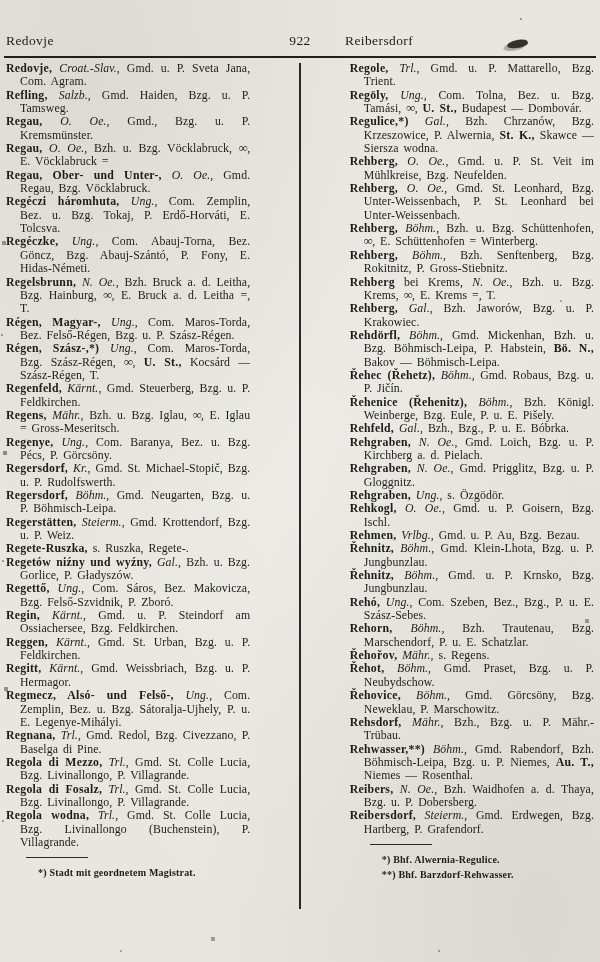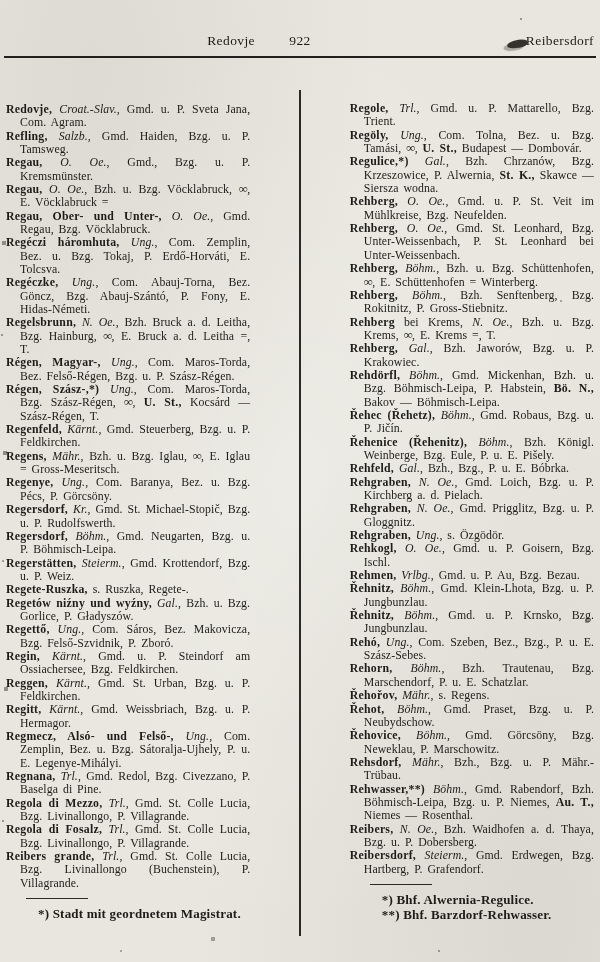--- a/index.html
+++ b/index.html
@@ -23,55 +23,55 @@
       3px 242px 0 1px #8f8c83, 1px 334px 0 0 #9a968c, 4px 452px 0 1px #8f8c83,
       2px 560px 0 0 #a09c92, 5px 688px 0 1px #949087, 2px 820px 0 0 #9a968c,
       520px 18px 0 0 #9a968c, 212px 938px 0 1px #a09c92, 438px 950px 0 0 #9a968c,
       560px 300px 0 0 #a8a49a, 586px 620px 0 1px #9a968c, 120px 950px 0 0 #a8a49a;
   }
   .running-head{
     position:absolute;top:33px;left:6px;right:6px;
     display:grid;grid-template-columns:1fr 90px 1fr;
     font-size:13.5px;letter-spacing:.4px;
   }
-  .running-head .side{text-align:right;font-family:Liberation Serif, serif;}
+  .running-head .side{text-align:left;font-family:Liberation Serif, serif;}
   .running-head .pageno{text-align:center;font-weight:normal;}
   .head-rule{
     position:absolute;top:56px;left:4px;right:4px;height:2.4px;
     background:#211f1c;
   }
   .ink-smudge{
     position:absolute;top:40px;left:507px;width:21px;height:8px;
     background:#35322d;border-radius:60% 50% 50% 60%/60% 55% 50% 55%;
     transform:rotate(-10deg);
     box-shadow:-4px 2px 1px rgba(60,57,50,.35);
   }
   .columns{
     position:absolute;top:62px;left:6px;right:6px;bottom:0;
-    display:flex;align-items:center;gap:44px;
+    display:flex;align-items:flex-start;gap:44px;
   }
   .col{width:285px;}
   .divider{
     width:1.6px;background:#2b2925;height:846px;margin:1px 5px 0 5px;flex:none;
   }
   .entry{
     font-size:11.8px;line-height:13.35px;
     text-align:justify;
     padding-left:14px;text-indent:-14px;
     word-spacing:1.8px;letter-spacing:.1px;
   }
   .hw{font-weight:bold;letter-spacing:.25px;}
   .rg{font-style:italic;}
   .tg{font-weight:bold;font-size:1.06em;letter-spacing:-.5px;}
   .fn-sep{
     width:62px;border:none;border-top:1.4px solid #2b2925;
     margin:8px 0 7px 20px;
   }
   .footnote{
-    font-size:13px;font-weight:bold;line-height:15px;
+    font-size:10px;font-weight:bold;line-height:15px;
     padding-left:32px;letter-spacing:.2px;
   }
 </style>
 </head>
 <body>
 
 <div class="paper-texture"></div>
 <div class="specks"></div>
 
 <div class="running-head">
@@ -104,21 +104,21 @@
         <div class="entry"><span class="hw">Regete-Ruszka,</span><span> s. Ruszka, Regete-.</span></div>
         <div class="entry"><span class="hw">Regetów niźny und wyźny,</span><span class="rg"> Gal.</span><span>, Bzh. u. Bzg. Gorlice, P. Gładyszów.</span></div>
         <div class="entry"><span class="hw">Regettő,</span><span class="rg"> Ung.</span><span>, Com. Sáros, Bez. Makovicza, Bzg. Felső-Szvidnik, P. Zboró.</span></div>
         <div class="entry"><span class="hw">Regin,</span><span class="rg"> Kärnt.</span><span>, Gmd. u. P. Steindorf am Ossiachersee, Bzg. Feldkirchen.</span></div>
         <div class="entry"><span class="hw">Reggen,</span><span class="rg"> Kärnt.</span><span>, Gmd. St. Urban, Bzg. u. P. Feldkirchen.</span></div>
         <div class="entry"><span class="hw">Regitt,</span><span class="rg"> Kärnt.</span><span>, Gmd. Weissbriach, Bzg. u. P. Hermagor.</span></div>
         <div class="entry"><span class="hw">Regmecz, Alsó- und Felső-,</span><span class="rg"> Ung.</span><span>, Com. Zemplin, Bez. u. Bzg. Sátoralja-Ujhely, P. u. E. Legenye-Mihályi.</span></div>
         <div class="entry"><span class="hw">Regnana,</span><span class="rg"> Trl.</span><span>, Gmd. Redol, Bzg. Civezzano, P. Baselga di Pine.</span></div>
         <div class="entry"><span class="hw">Regola di Mezzo,</span><span class="rg"> Trl.</span><span>, Gmd. St. Colle Lucia, Bzg. Livinallongo, P. Villagrande.</span></div>
         <div class="entry"><span class="hw">Regola di Fosalz,</span><span class="rg"> Trl.</span><span>, Gmd. St. Colle Lucia, Bzg. Livinallongo, P. Villagrande.</span></div>
-        <div class="entry"><span class="hw">Reibers grande,</span><span class="rg"> Trl.</span><span>, Gmd. St. Colle Lucia, Bzg. Livinallongo (Buchenstein), P. Villagrande.</span></div>
+        <div class="entry"><span class="hw">Regola wodna,</span><span class="rg"> Trl.</span><span>, Gmd. St. Colle Lucia, Bzg. Livinallongo (Buchenstein), P. Villagrande.</span></div>
       </div>
     <hr class="fn-sep">
     <div>
         <div class="footnote">*) Stadt mit geordnetem Magistrat.</div>
       </div>
   </div>
   <div class="divider"></div>
   <div class="col">
     <div>
         <div class="entry"><span class="hw">Regole,</span><span class="rg"> Trl.</span><span>, Gmd. u. P. Mattarello, Bzg. Trient.</span></div>

